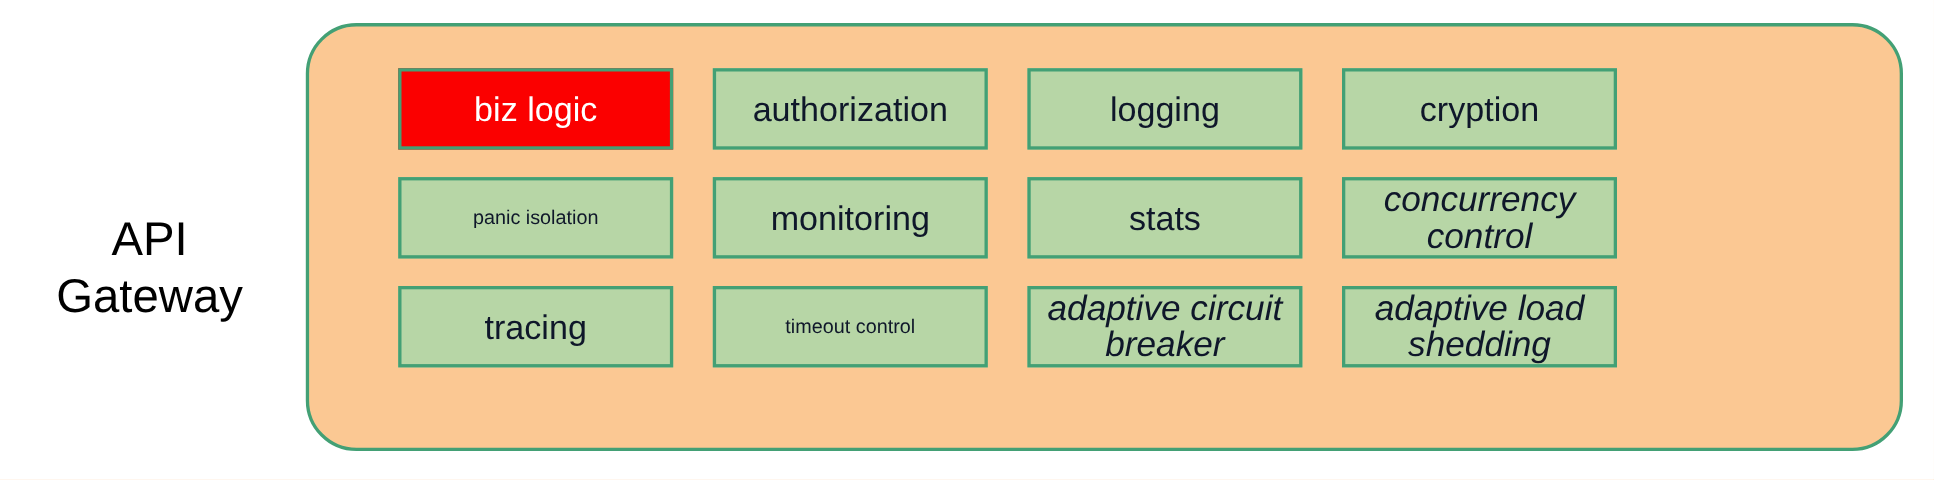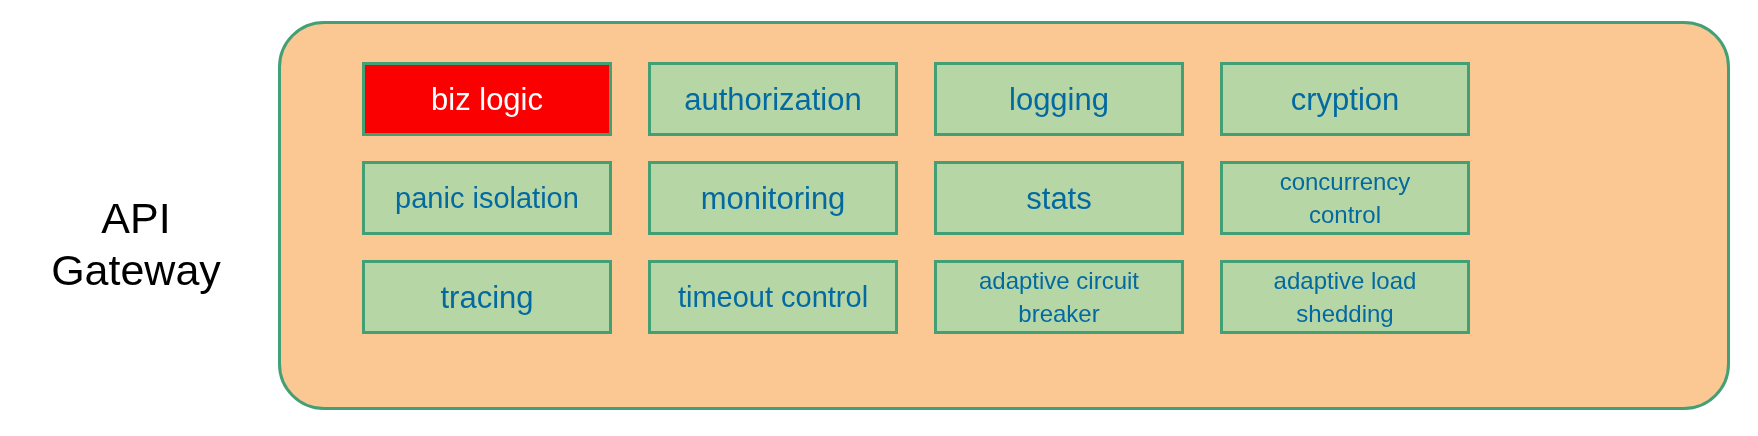--- a/index.html
+++ b/index.html
@@ -62,41 +62,42 @@
   }
 
   .cell {
     box-sizing: border-box;
     background: #b7d6a6;
     border: 3px solid #43a075;
     display: flex;
     align-items: center;
     justify-content: center;
     text-align: center;
-    color: #0369a1;
+    color: #0f172a;
     font-size: 31px;
     line-height: 35px;
     font-family: "Liberation Sans", sans-serif;
     white-space: pre-line;
     padding: 0 6px;
   }
 
   .cell.highlight {
     background: #fb0000;
     color: #ffffff;
   }
 
   .cell.small {
-    font-size: 29px;
+    font-size: 18px;
     line-height: 31px;
   }
 
   .cell.wrap {
-    font-size: 24px;
+    font-size: 32px;
     line-height: 33px;
+    font-style: italic;
   }
 </style>
 </head>
 <body>
 
 <div id="diagram">
 
   <div class="side-label">API
 Gateway</div>
 

